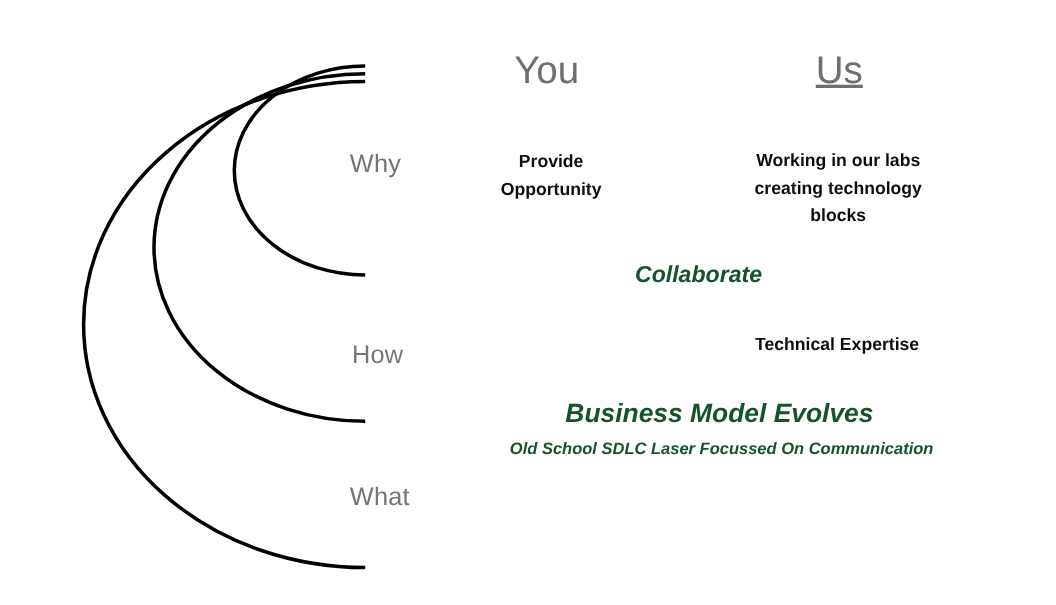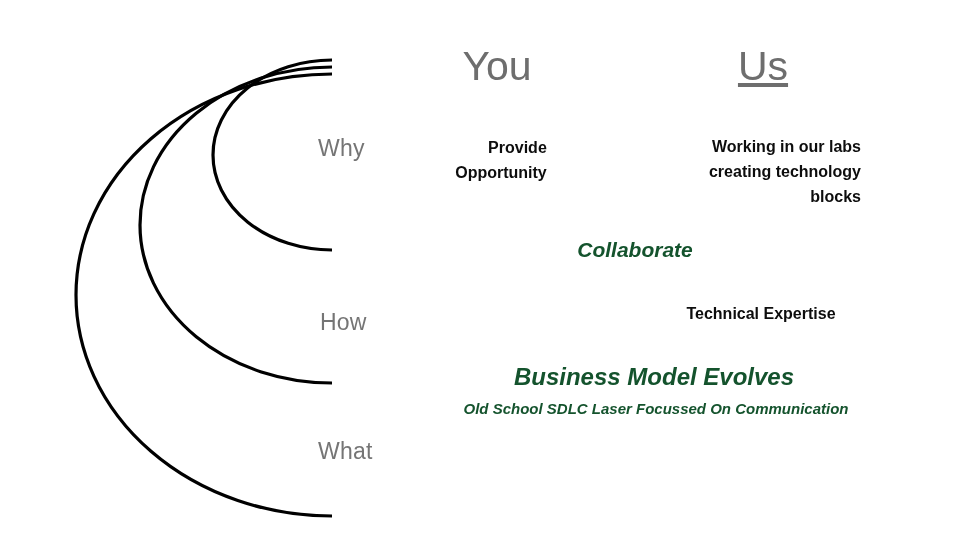--- a/index.html
+++ b/index.html
@@ -35,37 +35,37 @@
     font-weight: 400;
     letter-spacing: 0.2px;
     white-space: nowrap;
     line-height: 1;
   }
 
   
   .col-header {
     position: absolute;
     color: #6e6e6e;
-    font-size: 41px;
+    font-size: 35px;
     font-weight: 400;
     line-height: 1;
     white-space: nowrap;
     transform: translateX(-50%);
     text-align: center;
   }
 
   
   .cell {
     position: absolute;
     color: #0d0d0d;
     font-size: 16px;
     font-weight: bold;
     line-height: 1.55;
     white-space: pre-line;
-    text-align: right;
+    text-align: center;
     transform: translateX(-50%);
   }
 
   
   .blue-line {
     position: absolute;
     color: #14532d;
     font-style: italic;
     font-weight: bold;
     white-space: nowrap;

